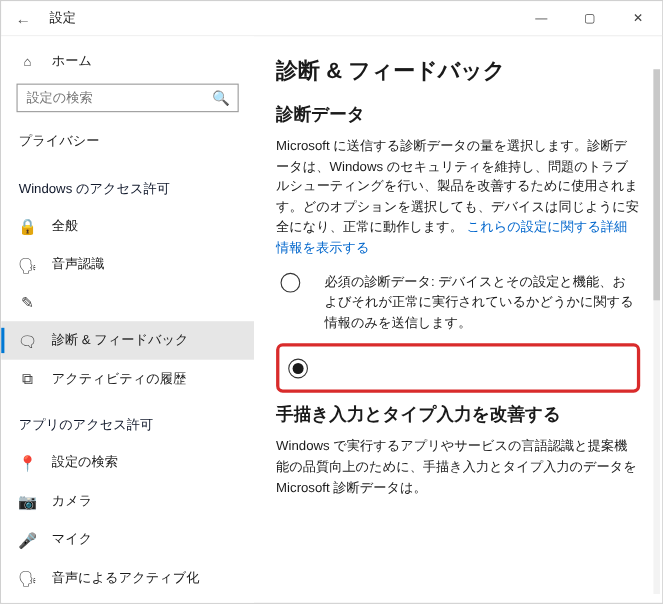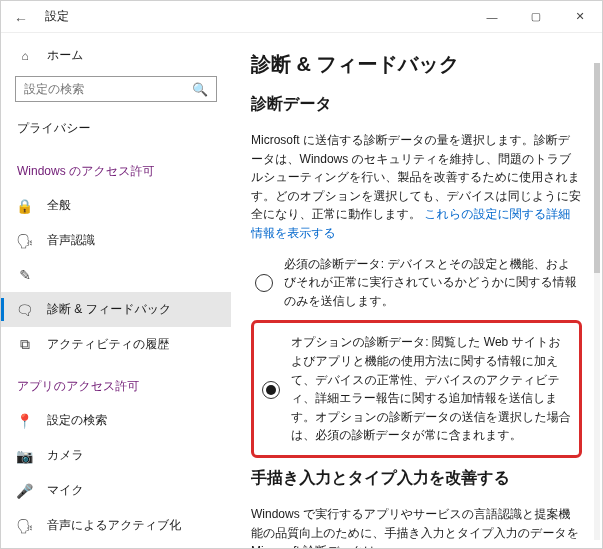--- a/index.html
+++ b/index.html
@@ -85,21 +85,21 @@
     font-size:13px;color:#666;
   }
   .section-active {
     padding: 10px 16px;
     font-size:12px;
     font-weight:400;
   }
   .section-head {
     padding: 16px 16px 8px 16px;
     font-size:12px;
-    color:#701a75;
+    color:#0f172a;
   }
   .nav-item {
     display:flex;align-items:center;
     padding: 9px 16px;
     gap:14px;
     font-size:12px;
     color:#1a1a1a;
     position:relative;
   }
   .nav-item .icon { width:16px;display:flex;justify-content:center;color:#444;font-size:14px; }
@@ -133,27 +133,26 @@
   h2 {
     font-size:16px;
     font-weight:600;
     margin: 10px 0 8px 0;
   }
   .para {
     font-size:12px;
     line-height:1.55;
     color:#1a1a1a;
     margin-bottom:6px;
-    margin-top:16px;
   }
   .link { color:#0066cc; }
   .radio-row {
     display:flex;
-    align-items:center;
-    gap:11px;
+    align-items:flex-start;
+    gap:22px;
     padding:6px 4px;
   }
   .radio-circle {
     width:18px;height:18px;border:1px solid #333;border-radius:50%;
     flex-shrink:0;margin-top:1px;
     position:relative;
   }
   .radio-circle.checked::after{
     content:"";position:absolute;left:3px;top:3px;right:3px;bottom:3px;
     background:#1a1a1a;border-radius:50%;
@@ -252,21 +251,20 @@
       </p>
 
       <div class="radio-row">
         <div class="radio-circle"></div>
         <div class="radio-text">必須の診断データ: デバイスとその設定と機能、およびそれが正常に実行されているかどうかに関する情報のみを送信します。</div>
       </div>
 
       <div class="highlight">
         <div class="radio-row">
           <div class="radio-circle checked"></div>
-          <div class="radio-text">オプションの診断データ: 閲覧した Web サイトおよびアプリと機能の使用方法に関する情報に加えて、デバイスの正常性、デバイスのアクティビティ、詳細エラー報告に関する追加情報を送信します。オプションの診断データの送信を選択した場合は、必須の診断データが常に含まれます。</div>
         </div>
       </div>
 
       <h2>手描き入力とタイプ入力を改善する</h2>
       <p class="para">Windows で実行するアプリやサービスの言語認識と提案機能の品質向上のために、手描き入力とタイプ入力のデータを Microsoft 診断データは。</p>
 
     </div>
   </div>
 </div>
 

